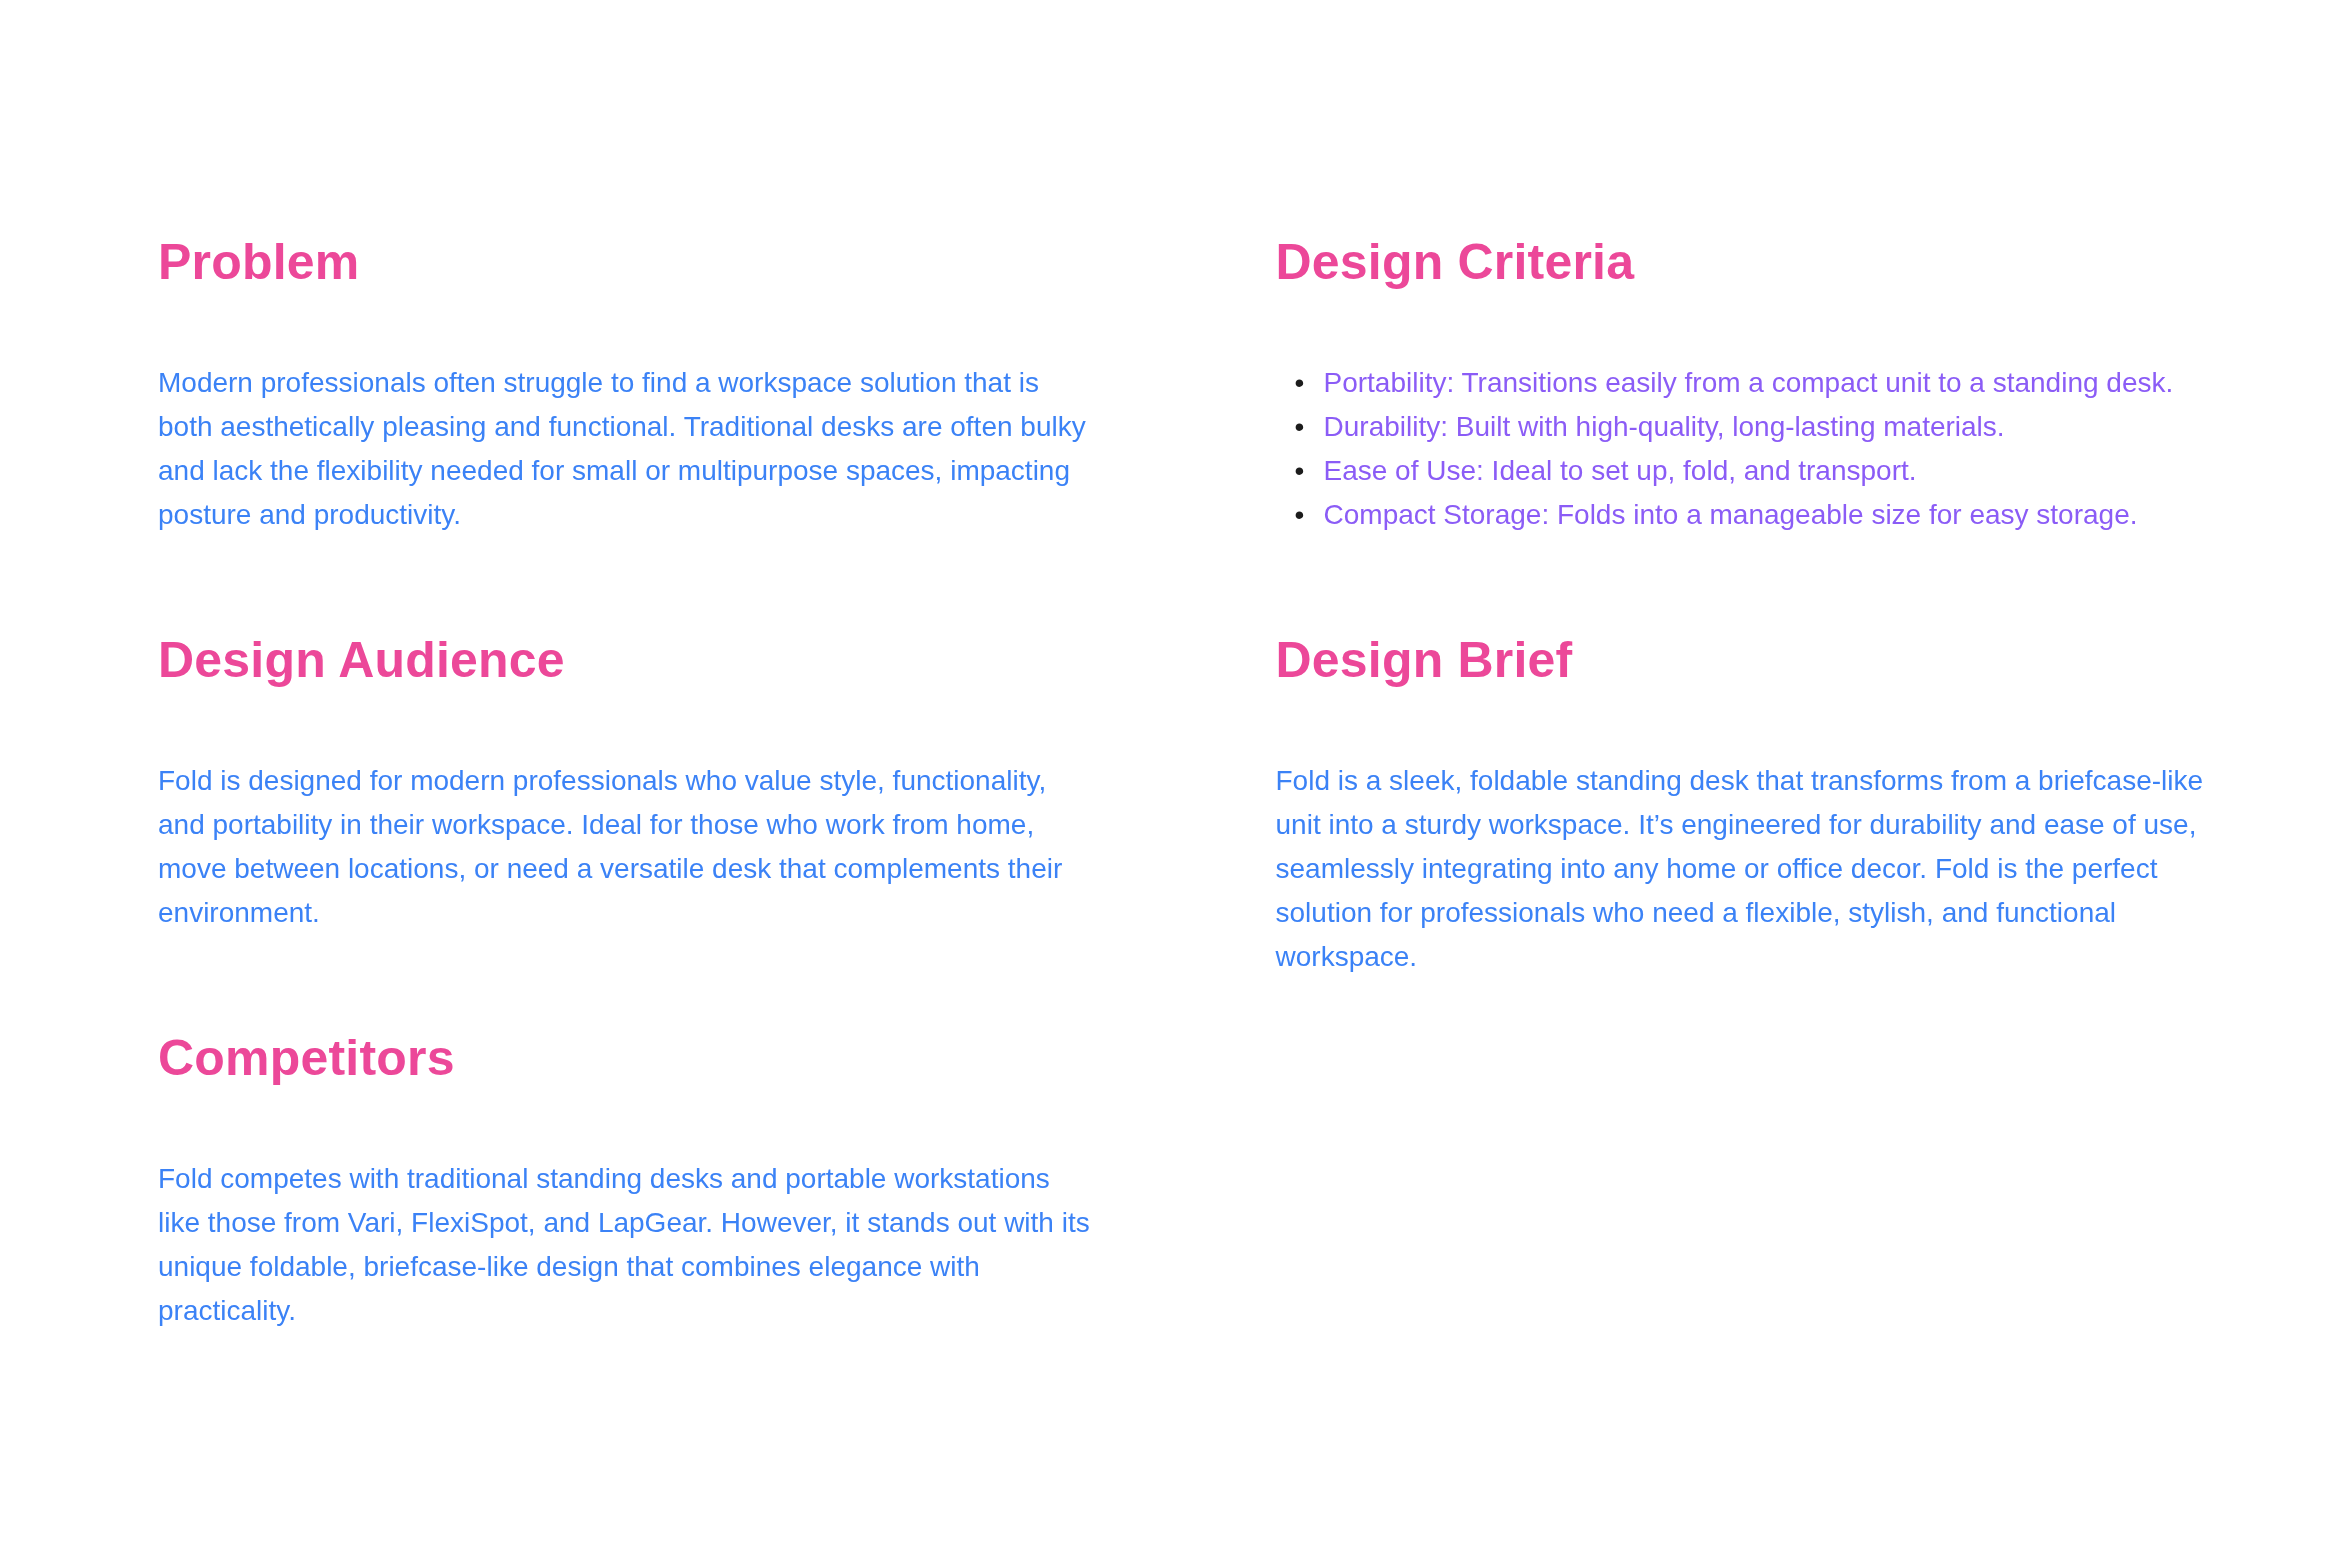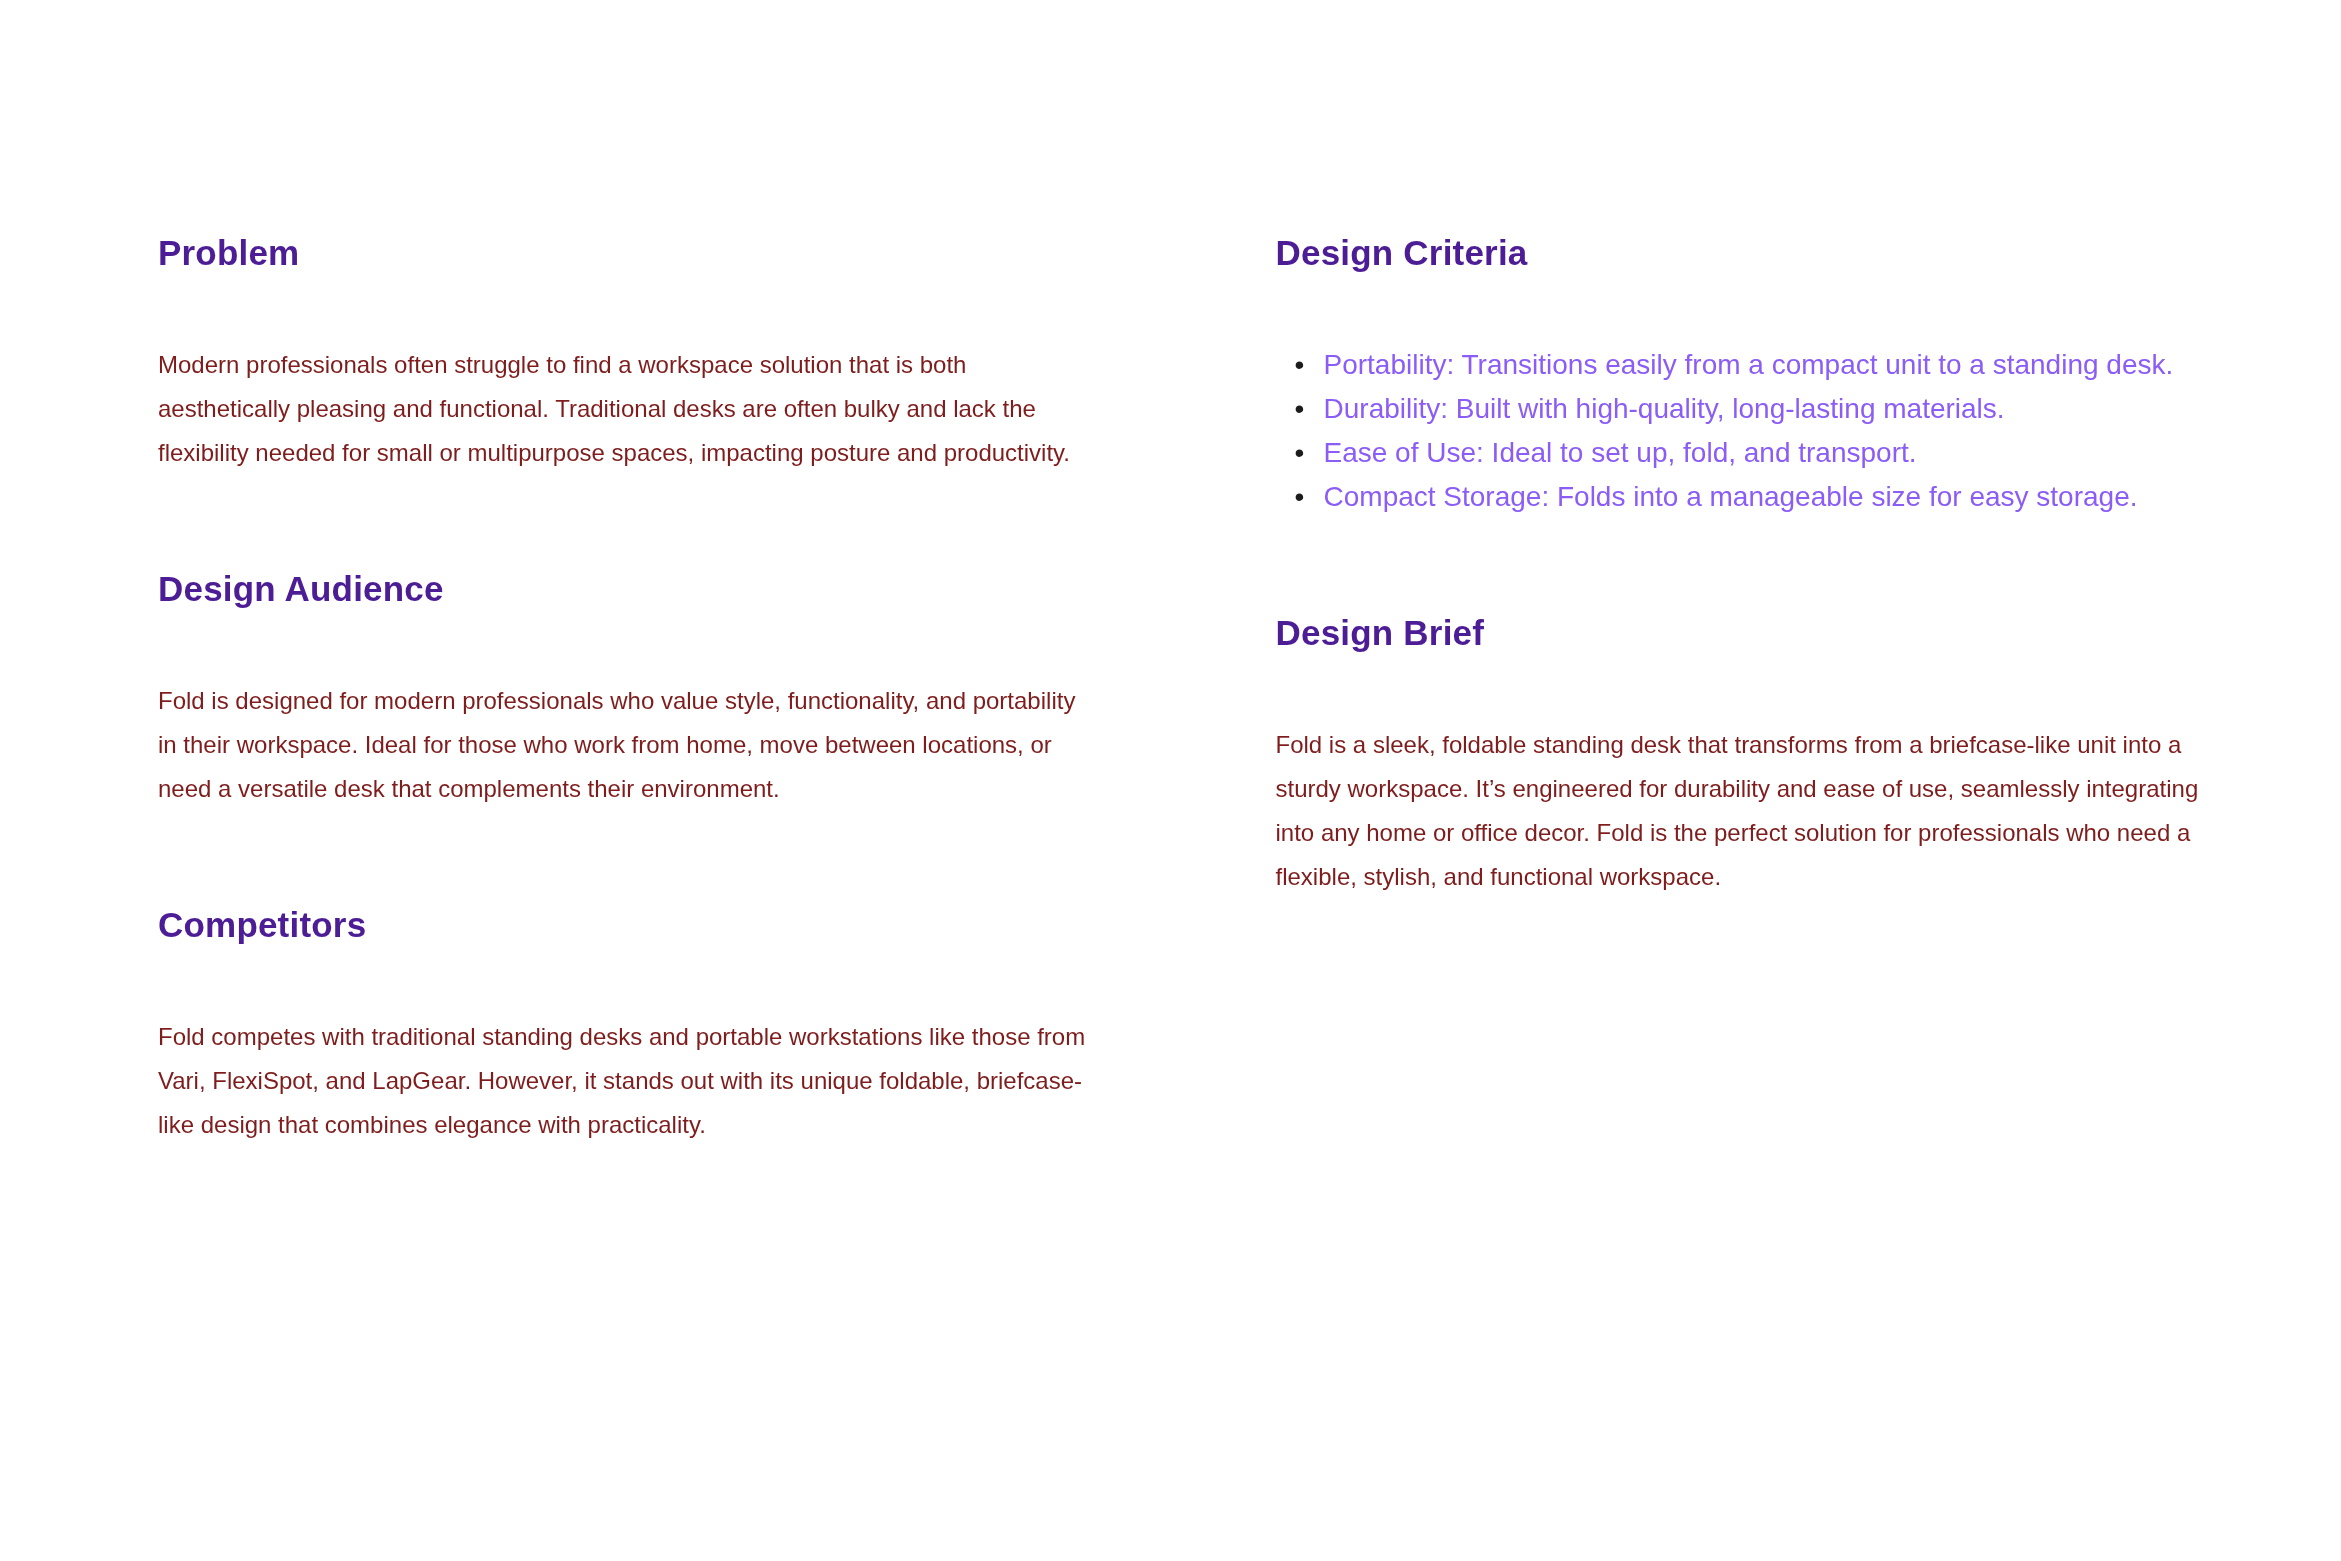--- a/index.html
+++ b/index.html
@@ -32,31 +32,31 @@
     display: flex;
     flex-direction: column;
   }
 
   .column-left  { width: 945px; }
   .column-right { width: 949px; }
 
   .section { margin-bottom: 39px; }
 
   .section-heading {
-    font-size: 35px;
+    font-size: 50px;
     font-weight: 700;
     letter-spacing: 0.2px;
-    color: #4c1d95;
+    color: #ec4899;
     margin-bottom: 70px;
   }
 
   .section-body {
-    font-size: 24px;
+    font-size: 28px;
     line-height: 44px;
-    color: #7f1d1d;
+    color: #3b82f6;
     margin-bottom: 55px;
   }
 
   ul.criteria-list {
     list-style: none;
     margin-bottom: 55px;
   }
 
   ul.criteria-list li {
     font-size: 28px;

